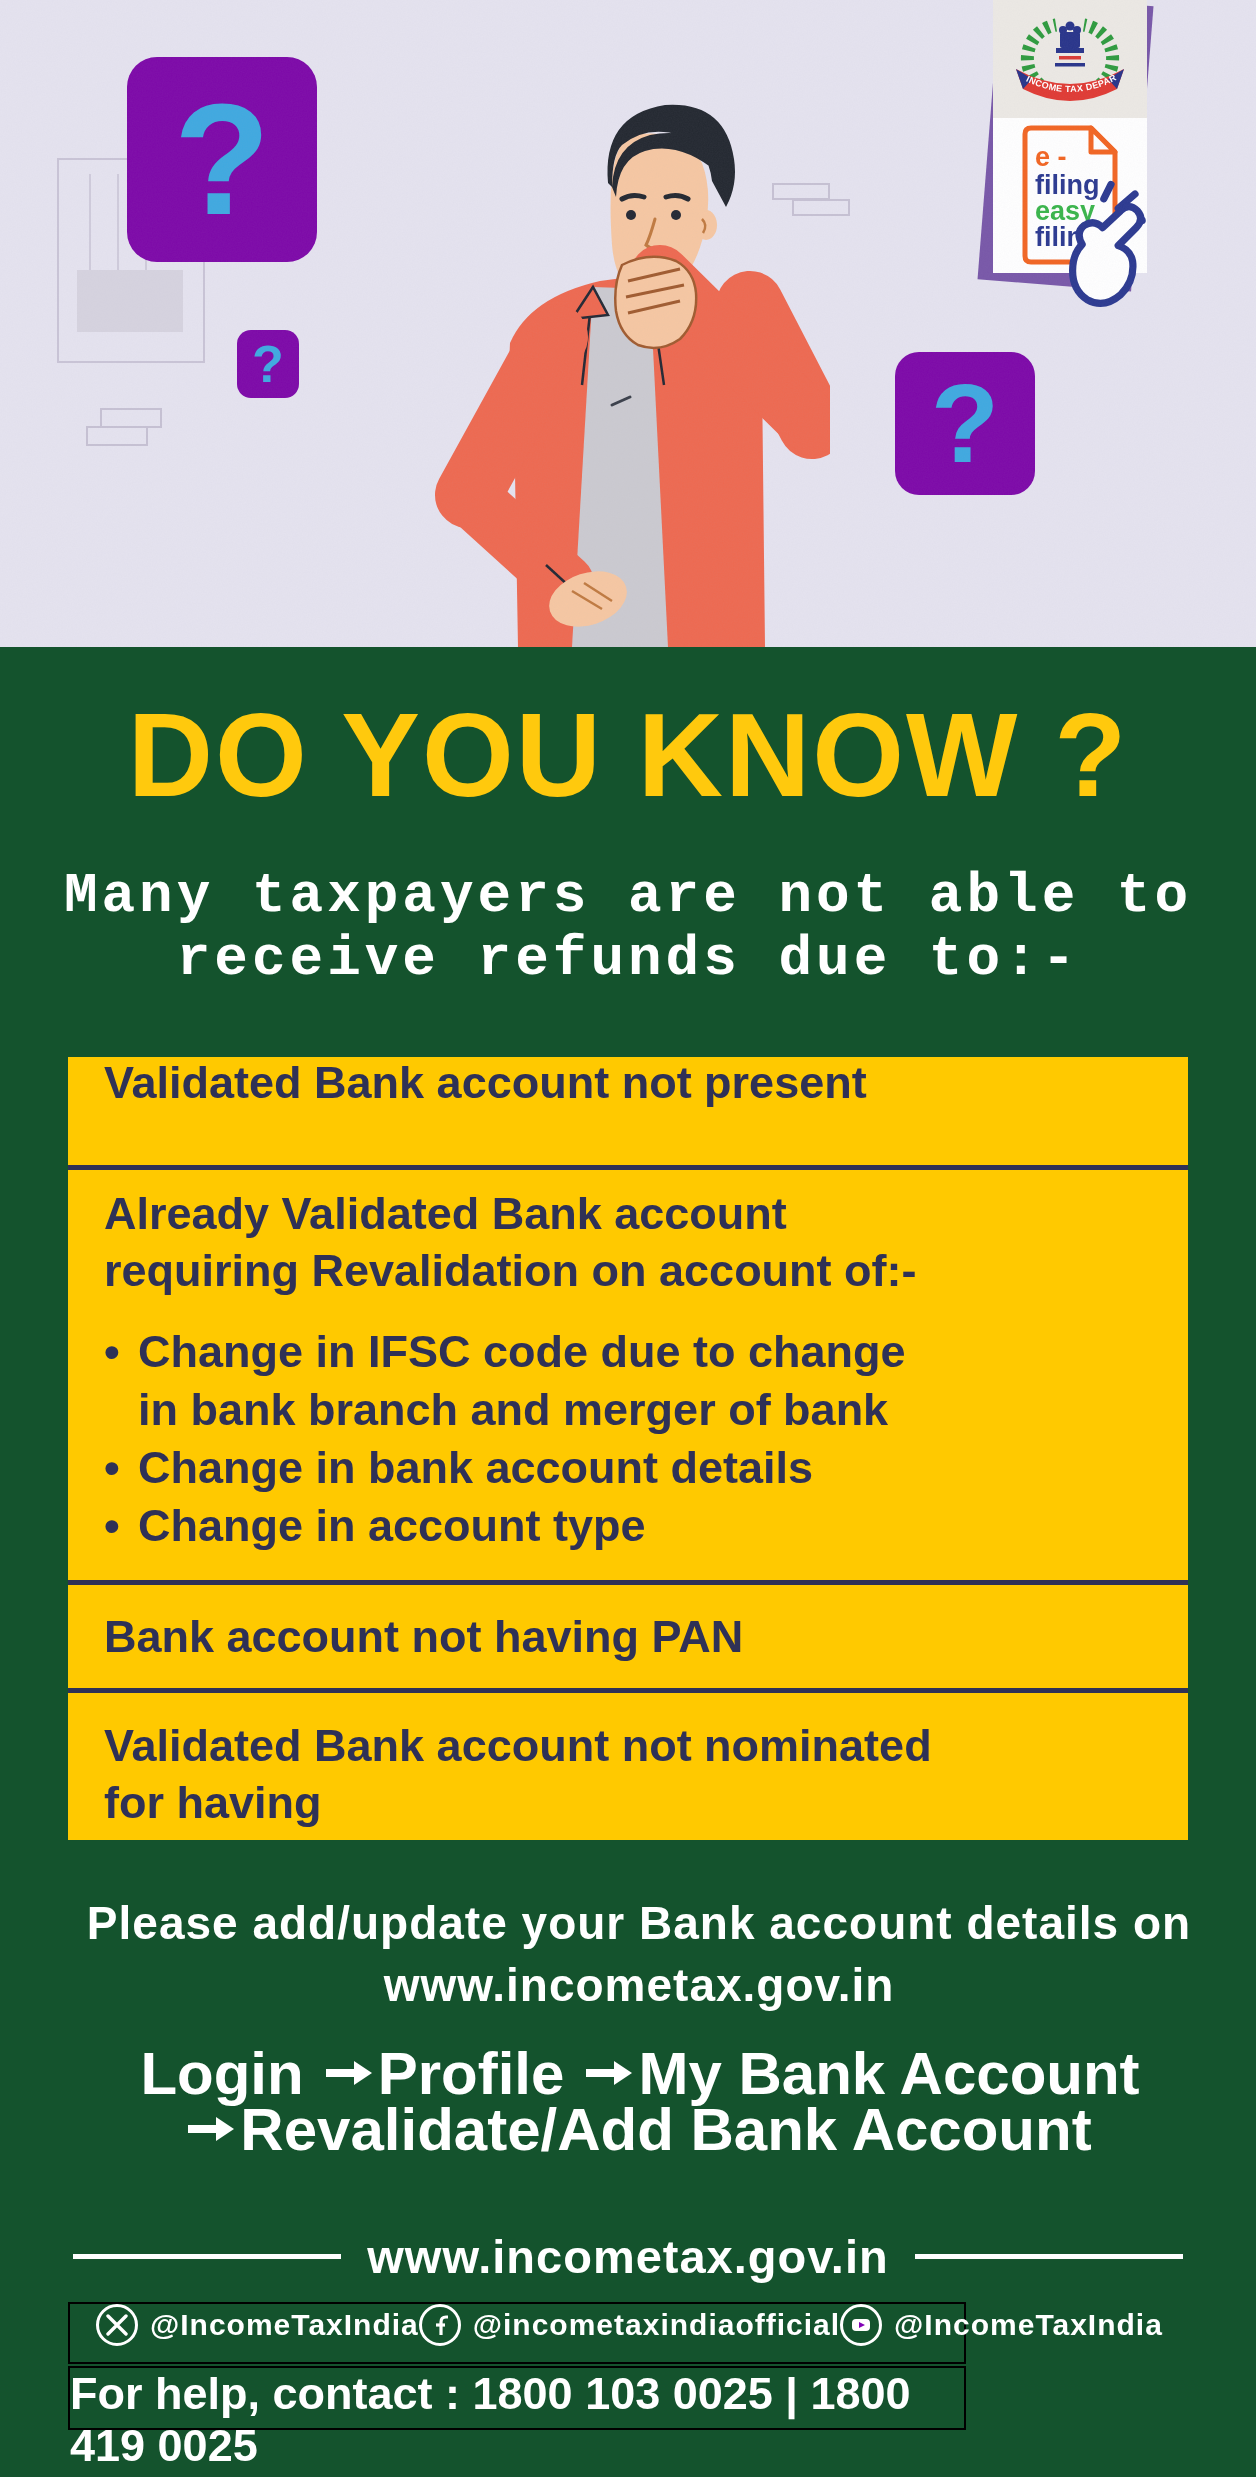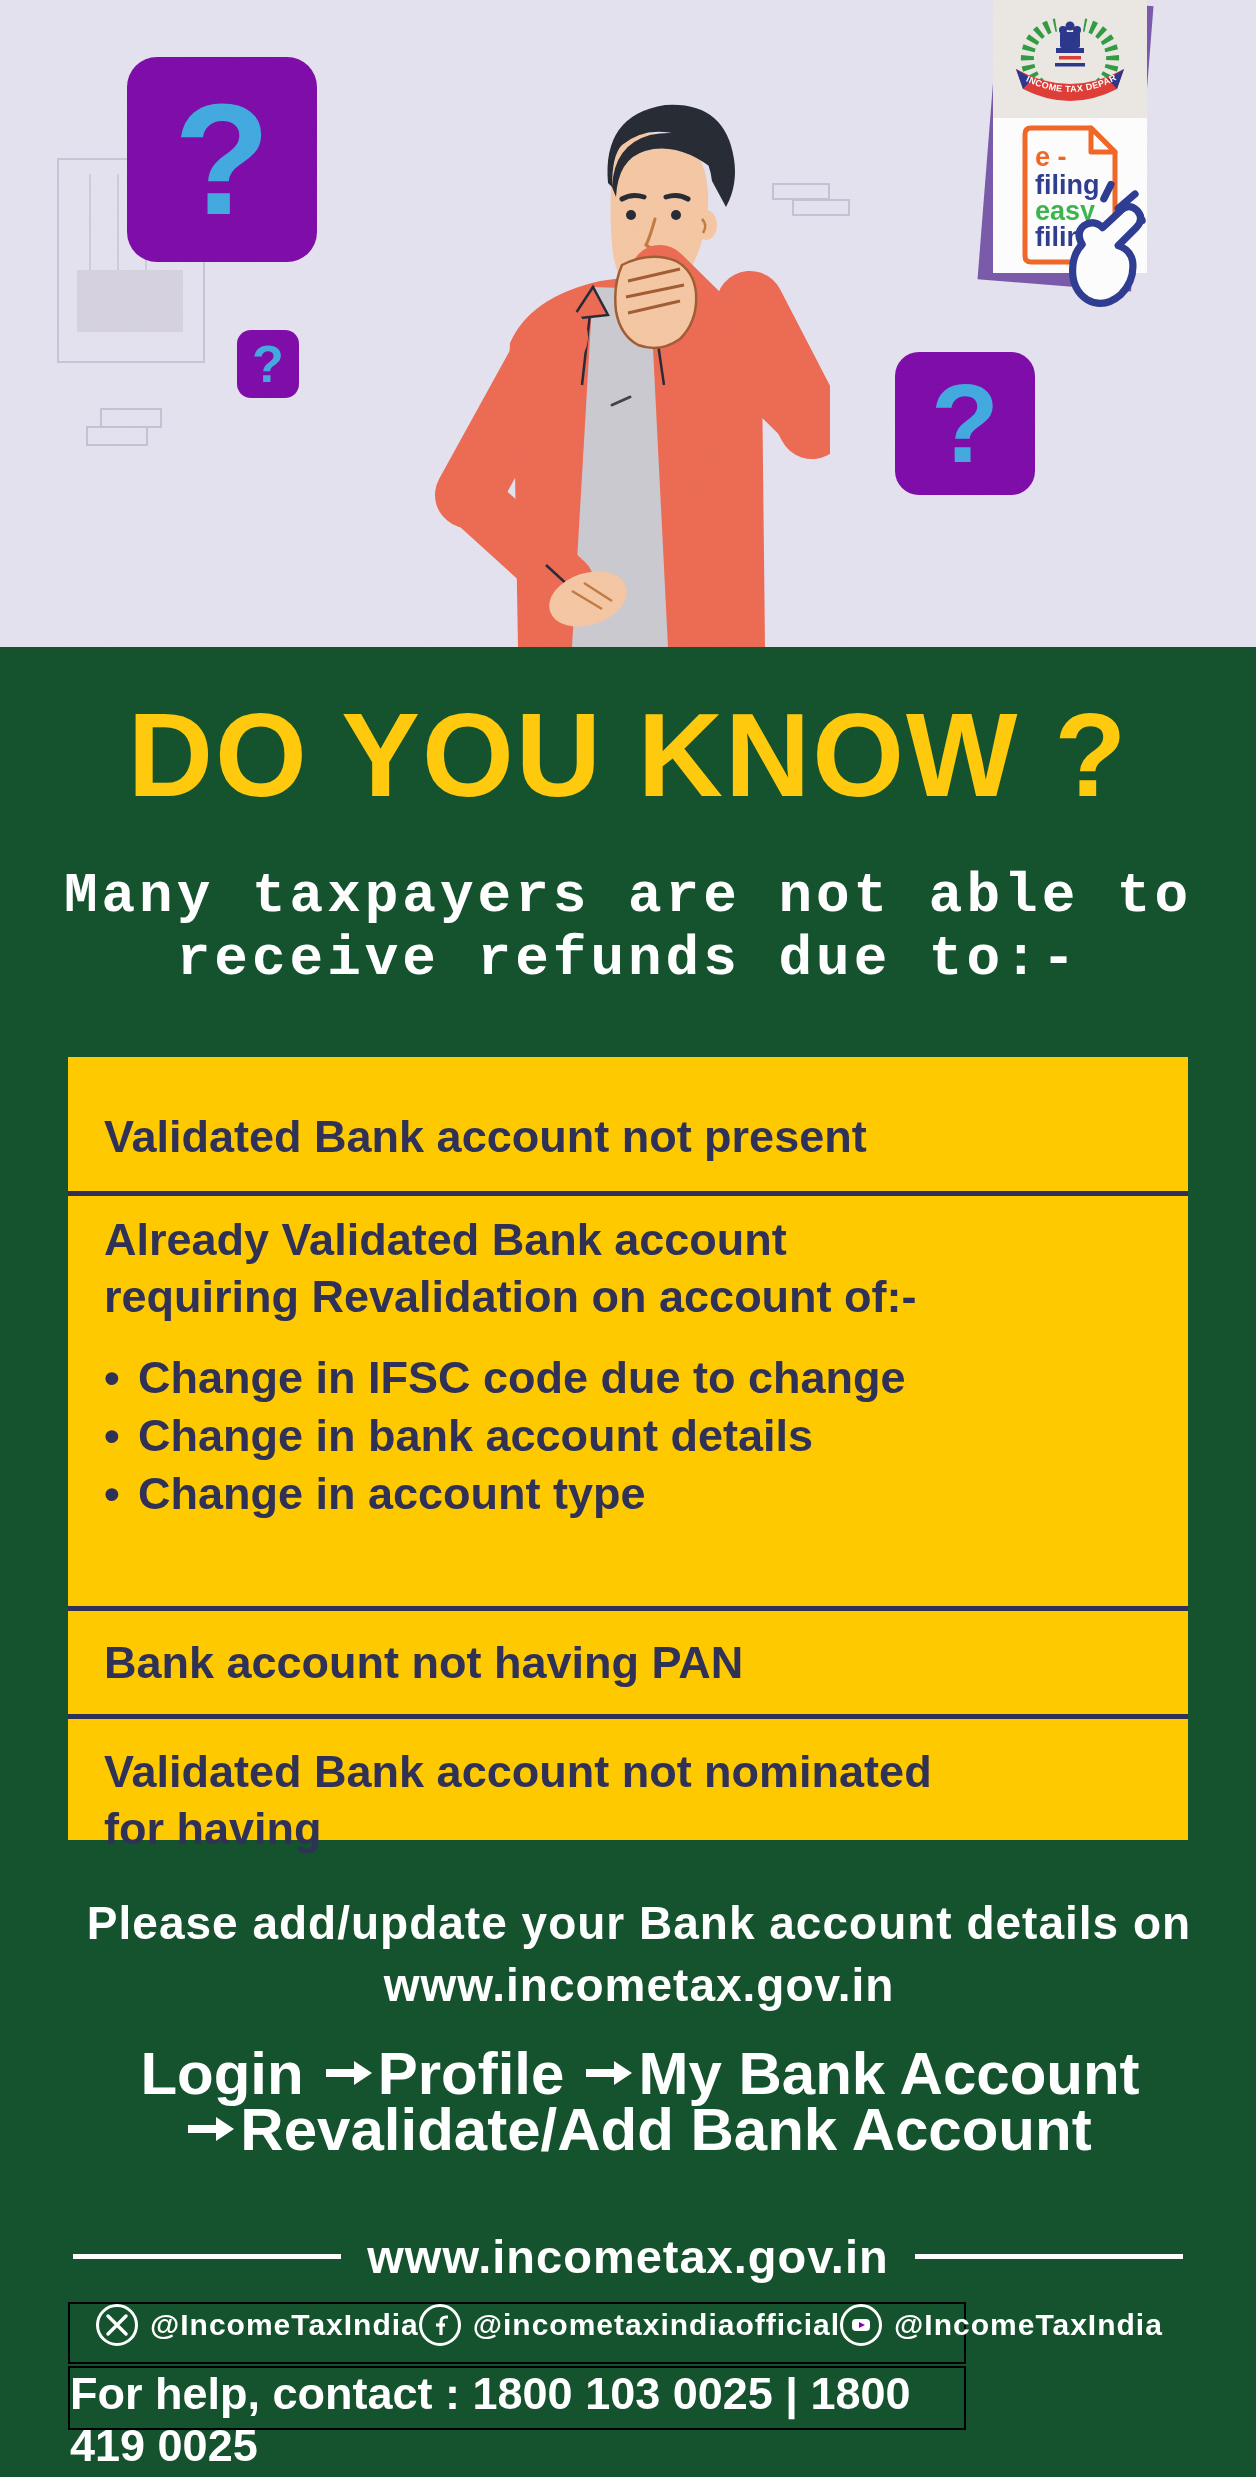--- a/index.html
+++ b/index.html
@@ -38,21 +38,21 @@
   .main{ position:absolute; left:0; top:647px; width:1256px; height:1830px; background:#14532d; color:#fff; }
   .title{ position:absolute; left:0; top:40px; width:100%; text-align:center;
           color:#FFC90D; font-size:118px; font-weight:800; letter-spacing:2px; }
   .subtitle{ position:absolute; left:0; top:218px; width:100%; text-align:center;
              font-size:56px; line-height:63px; letter-spacing:4px; font-weight:700;font-family:Liberation Mono, monospace; }
 
   .reasons-box{ position:absolute; left:68px; top:410px; width:1120px; height:783px;
                 background:#FFC900; color:#2F3156; }
   .reasons-box .row{ padding-left:36px; padding-right:24px; }
   .row-sep{ height:5px; background:#2F3156; }
-  .r1{ height:108px; display:flex; align-items:center; font-size:45px;margin-top:26px; }
+  .r1{ height:108px; display:flex; align-items:flex-start; font-size:45px; }
   .r2{ height:410px; padding-top:15px; }
   .r2 .heading{ font-size:45px; line-height:57px; }
   .r2 .bullets{ margin-top:24px; }
   .bullet-row{ display:flex; font-size:45px; line-height:58px; }
   .bullet-dot{ width:34px; flex:none; }
   .r3{ height:103px; display:flex; align-items:center; font-size:45px; }
   .r4{ height:165px; padding-top:24px; font-size:45px; line-height:57px; }
 
   .cta{ position:absolute; left:0; top:1245px; width:100%; text-align:center;
         font-size:46px; line-height:62px; letter-spacing:1px;margin-left:11px; }
@@ -215,20 +215,21 @@
       <div class="row r2">
         <div class="heading">
           <div>Already Validated Bank account</div>
           <div>requiring Revalidation on account of:-</div>
         </div>
         <div class="bullets">
           <div class="bullet-row">
             <span class="bullet-dot">•</span>
             <span>
               <span>Change in IFSC code due to change</span><br>
+              <span>in bank branch and merger of bank</span>
             </span>
           </div>
           <div class="bullet-row">
             <span class="bullet-dot">•</span>
             <span>Change in bank account details</span>
           </div>
           <div class="bullet-row">
             <span class="bullet-dot">•</span>
             <span>Change in account type</span>
           </div>

